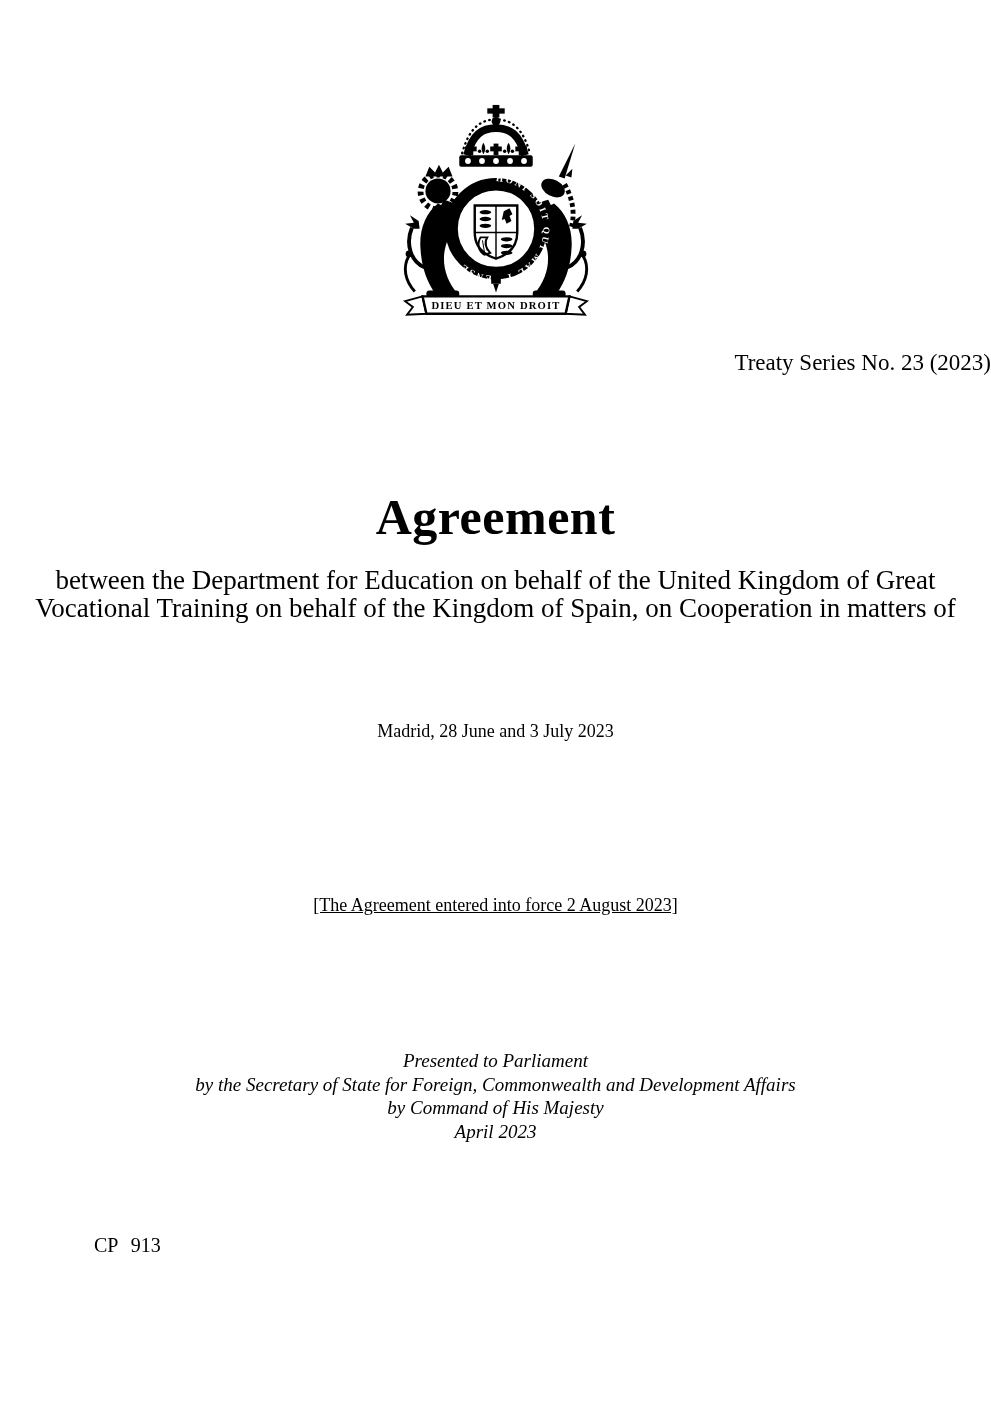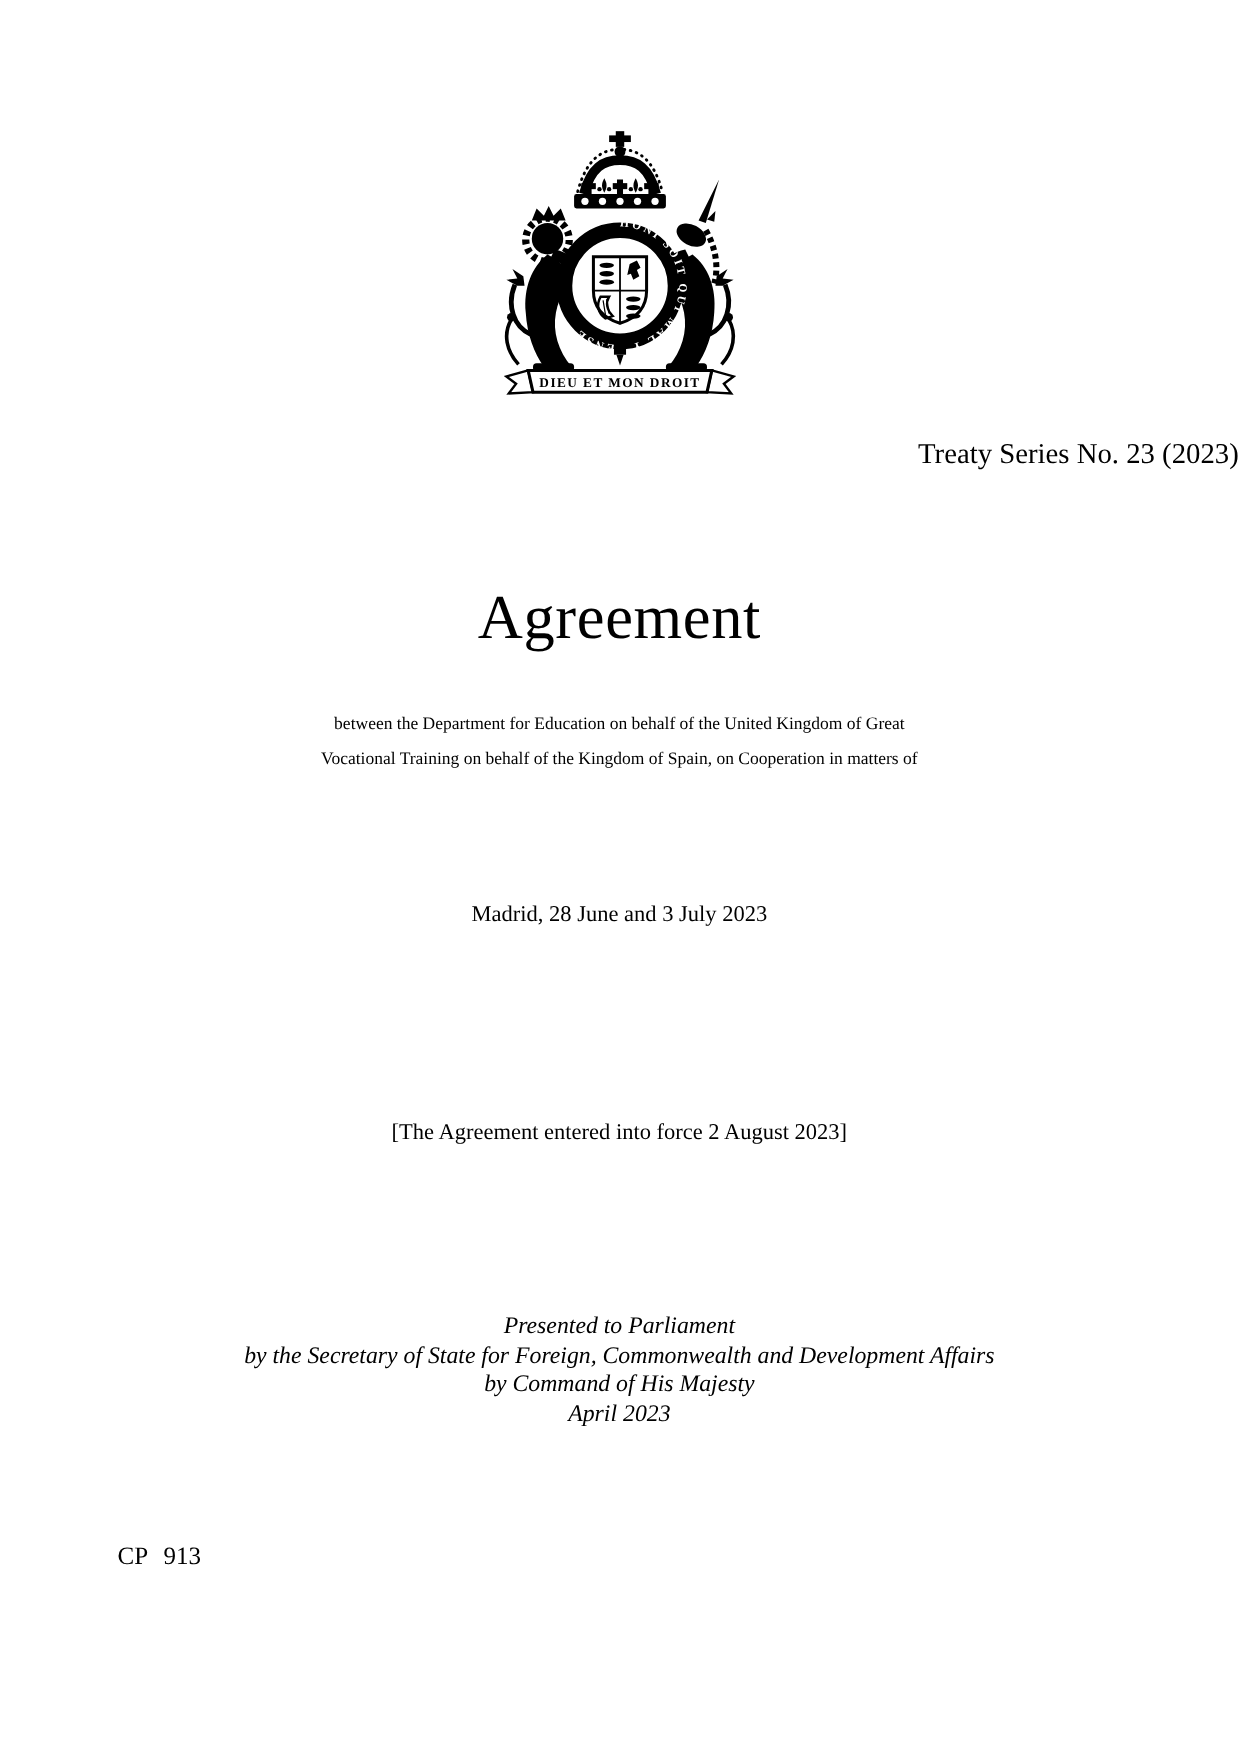--- a/index.html
+++ b/index.html
@@ -7,24 +7,24 @@
   .page {
     position:relative; width:991px; height:1401px; margin:0 auto;
     background:#ffffff; color:#000;
     font-family:"Liberation Serif","DejaVu Serif",serif;
     overflow:hidden;
   }
   .centered { position:absolute; left:0; width:100%; text-align:center; }
   .crest { position:absolute; top:103px; left:50%; transform:translateX(-50%); width:252px; height:232px; }
   .crest svg { display:block; width:252px; height:232px; fill:#000; }
   .series { top:350px; font-size:23px;text-align:right; }
-  .title  { top:464px; font-size:50px; font-weight:normal; letter-spacing:0.5px; }
-  .subtitle { top:566px; font-size:14px; line-height:28px; }
+  .title  { top:488px; font-size:50px; font-weight:bold; letter-spacing:0.5px; }
+  .subtitle { top:566px; font-size:27px; line-height:28px; }
   .place-date { top:721px; font-size:18px; }
-  .force-note { top:895px; font-size:18px; }
+  .force-note { top:895px; font-size:18px;text-decoration:underline; }
   .presentation { top:1049px; font-size:19px; line-height:23.5px; font-style:italic; }
   .cp { position:absolute; top:1234px; left:94px; font-size:20px; word-spacing:0.4em;font-family:Liberation Serif, serif; }
 </style>
 </head>
 <body>
 
 <div class="page">
 
   <div class="crest">
     <svg viewBox="0 0 260 240" xmlns="http://www.w3.org/2000/svg">

